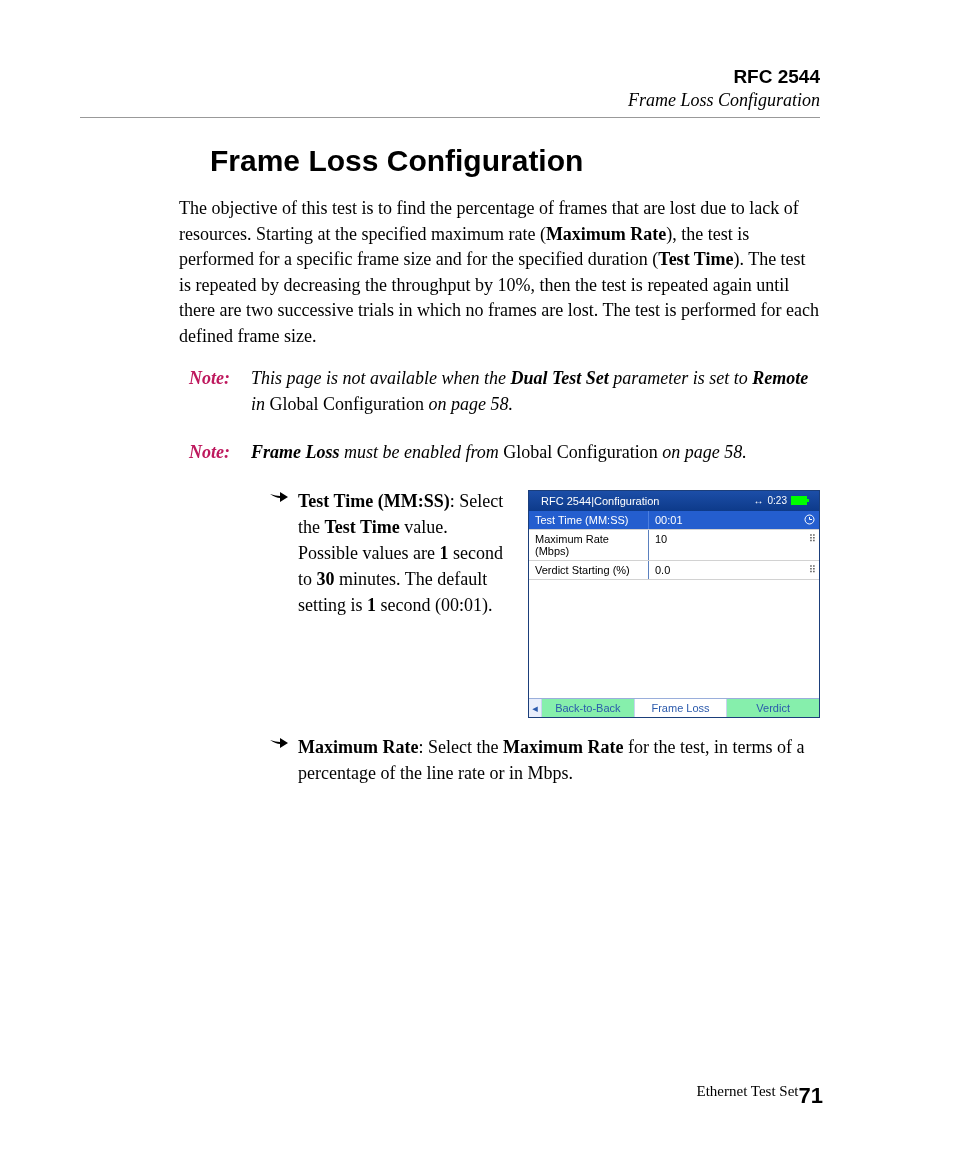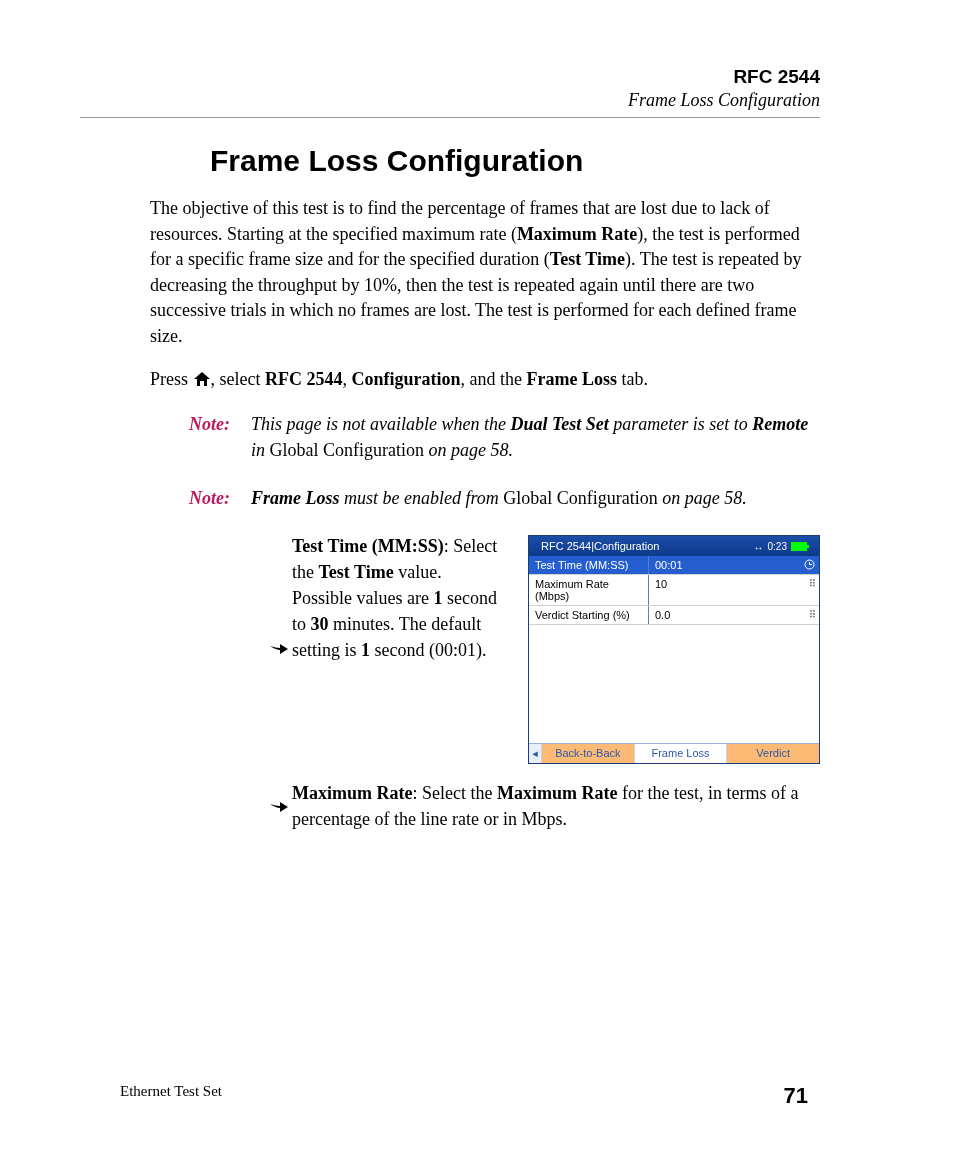--- a/index.html
+++ b/index.html
@@ -35,21 +35,21 @@
     border-top: 1px solid #999;
     margin: 6px 0 26px 0;
   }
   .section-title {
     font-family: "Segoe UI Semibold", "Segoe UI", Arial, sans-serif;
     font-weight: 700;
     font-size: 30px;
     margin: 20px 0 14px 130px;
   }
   .body-block {
-    margin-left: 70px;
+    margin-left: 99px;
     margin-right: 0;
   }
   .para {
     font-size: 18px;
     line-height: 1.42;
     margin-bottom: 16px;
   }
   .bold { font-weight: 700; }
   .note-row {
     margin-left: 109px;
@@ -66,25 +66,24 @@
     color: #be185d;
     font-weight: 700;
     font-style: italic;
   }
   .note-text { flex: 1; }
   .ni { font-style: normal; }
   .bi { font-weight: 700; font-style: italic; text-align: right; }
   .bullet-row {
     margin-left: 190px;
     display: flex;
-    gap: 2px;
+    gap: 8px;
     font-size: 18px;
     line-height: 1.45;
     margin-bottom: 16px;
-    align-items: center;
   }
   .arrow {
     flex: 0 0 20px;
     padding-top: 2px;
   }
   .arrow svg { display: block; }
   .bullet-text { flex: 1; }
   .two-col {
     display: flex;
     gap: 24px;
@@ -184,31 +183,31 @@
     color: #2b5aac;
     border-right: 1px solid #c8d4ef;
   }
   .dev-tabs .tab {
     flex: 1;
     text-align: center;
     padding: 3px 2px;
     color: #2b5aac;
     border-right: 1px solid #c8d4ef;
     font-size: 11px;
-    background: #fdba74;
+    background: #86efac;
   }
   .dev-tabs .tab.active {
     background: #fff;
   }
   .dev-tabs .tab:last-child { border-right: none; }
   .footer {
     position: absolute;
-    left: 120px; right: 92px; bottom: 50px;
-    display: flex;
-    justify-content: space-between;
+    left: 120px; right: 77px; bottom: 50px;
+    display: flex;
+    justify-content: flex-end;
     font-size: 15px;
   }
   .footer .product { font-family: Georgia, serif; }
   .footer .pageno { font-weight: 700; font-family: "Segoe UI", Arial, sans-serif; font-size: 22px; }
 </style>
 </head>
 <body>
 
 <div class="page">
 
@@ -218,25 +217,20 @@
   </div>
   <hr class="rh-rule">
 
   <h1 class="section-title">Frame Loss Configuration</h1>
 
   <div class="body-block">
     <p class="para">
       <span>The objective of this test is to find the percentage of frames that are lost due to lack of resources. Starting at the specified maximum rate (</span><span class="bold">Maximum Rate</span><span>), the test is performed for a specific frame size and for the specified duration (</span><span class="bold">Test Time</span><span>). The test is repeated by decreasing the throughput by 10%, then the test is repeated again until there are two successive trials in which no frames are lost. The test is performed for each defined frame size.</span>
     </p>
 
-    <p class="para">
-      <span>Press </span><span class="home-icon"><svg width="18" height="16" viewBox="0 0 18 16">
-            <path d="M9 1 L17 8 H14 V15 H11 V10 H7 V15 H4 V8 H1 Z" fill="#000"></path>
-          </svg></span><span>, select </span><span class="bold">RFC 2544</span><span>, </span><span class="bold">Configuration</span><span>, and the </span><span class="bold">Frame Loss</span><span> tab.</span>
-    </p>
   </div>
 
   <div class="note-row">
     <div class="note-label">Note:</div>
     <div class="note-text">
       <span>This page is not available when the </span><span class="bi">Dual Test Set</span><span> parameter is set to </span><span class="bi">Remote</span><span> in </span><span class="ni">Global Configuration</span><span> on page 58.</span>
     </div>
   </div>
 
   <div class="note-row">

